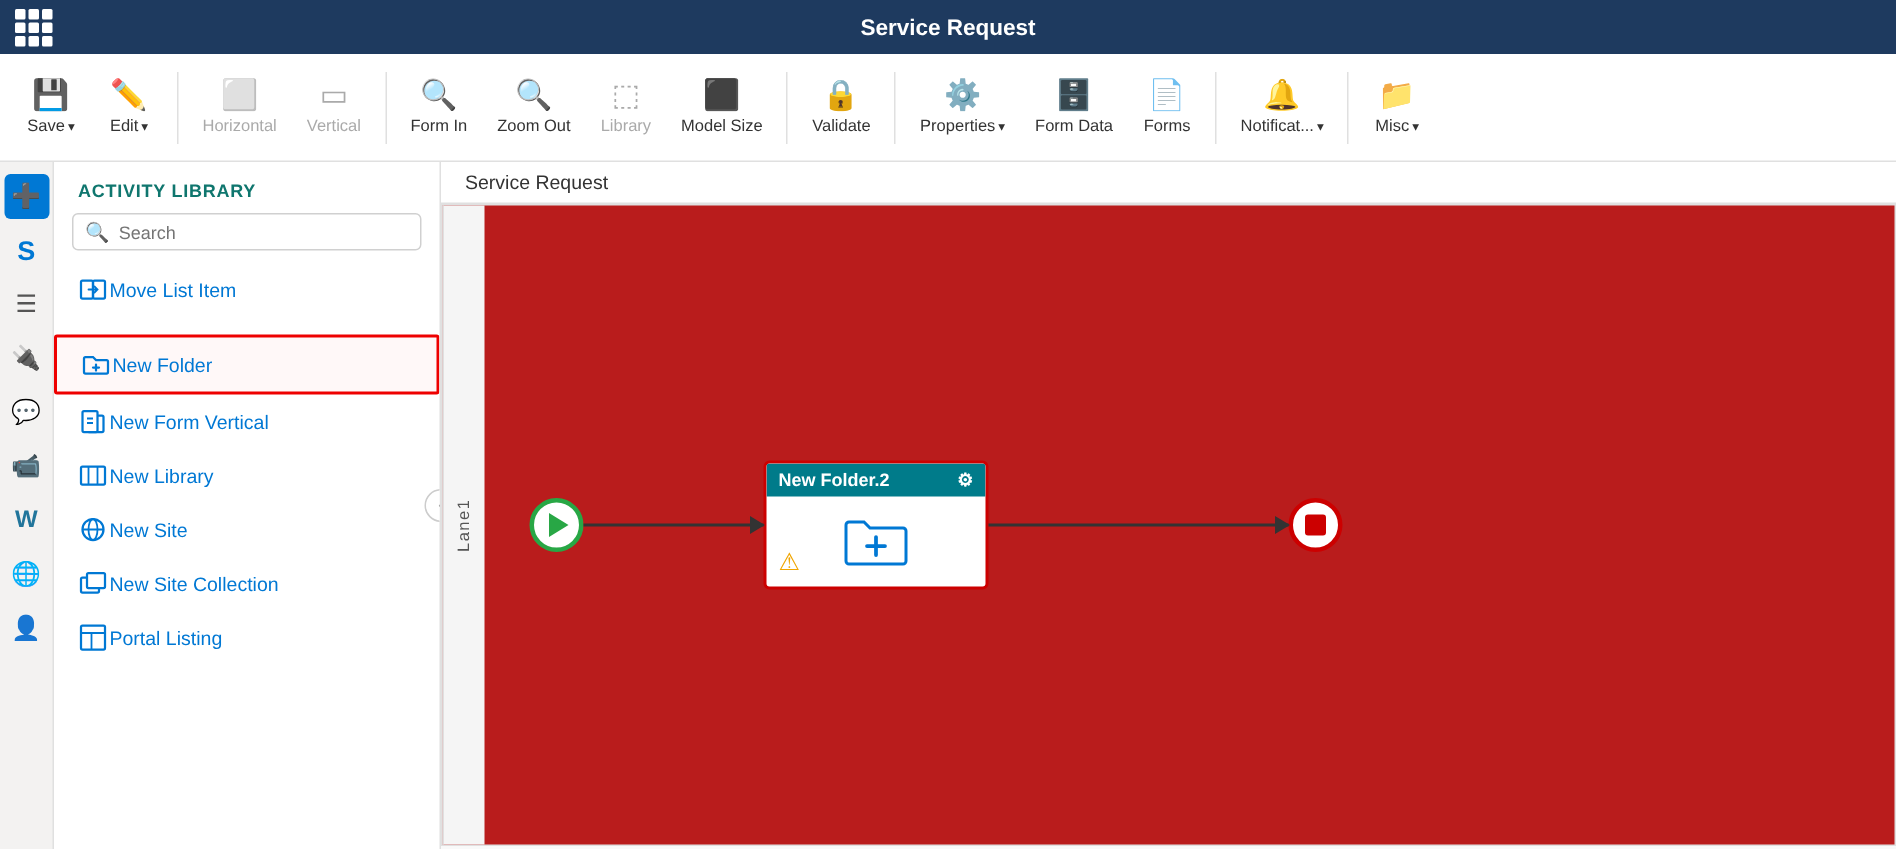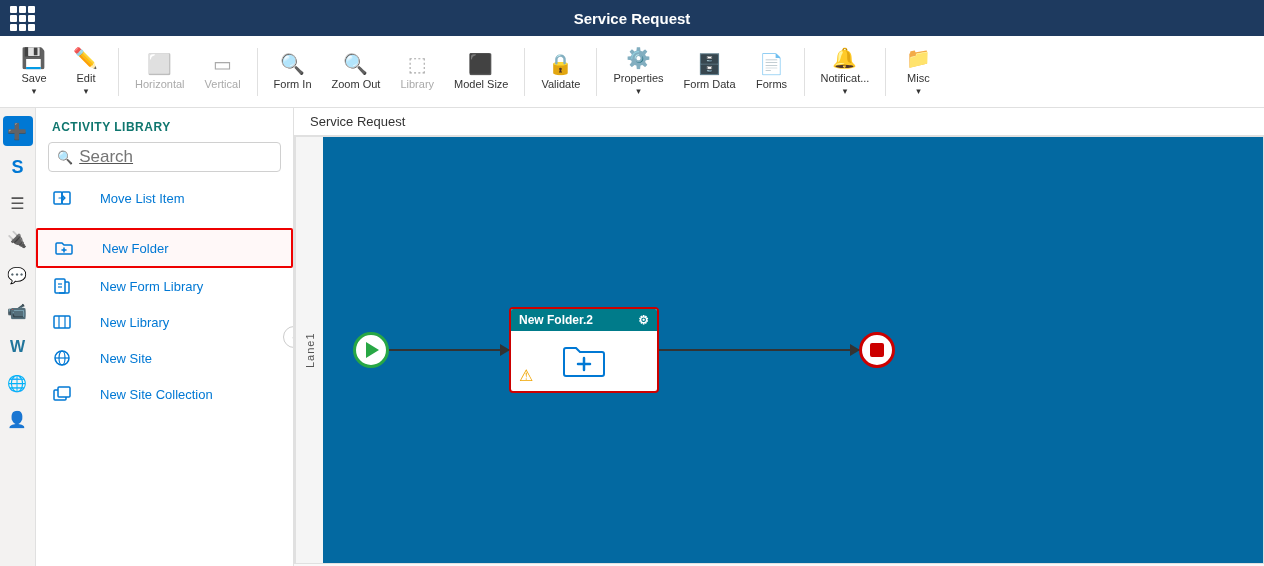--- a/index.html
+++ b/index.html
@@ -52,21 +52,21 @@
       justify-content: center;
       padding: 4px 8px;
       cursor: pointer;
       border-radius: 4px;
       min-width: 48px;
       gap: 4px;
       border: none;
       background: transparent;
     }
     .toolbar-btn .icon { font-size: 20px; color: #444; line-height: 1; }
-    .toolbar-btn .label { font-size: 11px; color: #333; white-space: nowrap; display: flex; align-items: center; gap: 2px; flex-direction: column; }
+    .toolbar-btn .label { font-size: 11px; color: #333; white-space: nowrap; display: flex; align-items: center; gap: 2px; }
     .toolbar-btn.disabled .icon, .toolbar-btn.disabled .label { color: #aaa; }
     .toolbar-btn.active .icon { color: #0078d4; }
     .toolbar-divider { width: 1px; height: 48px; background: #e0e0e0; margin: 0 4px; }
     .chevron { font-size: 9px; }
 
     
     .main-layout {
       display: flex;
       height: calc(566px - 36px - 72px);
     }
@@ -117,37 +117,36 @@
       border: 1px solid #d0d0d0;
       border-radius: 4px;
       display: flex;
       align-items: center;
       padding: 4px 8px;
       gap: 6px;
     }
     .search-box input {
       border: none;
       outline: none;
-      font-size: 17px;
+      font-size: 12px;
       color: #555;
       width: 100%;
       background: transparent;
-      text-decoration: underline;
     }
     .search-icon { color: #888; font-size: 13px; }
 
     .library-items {
       overflow-y: auto;
       flex: 1;
     }
     .library-item {
       display: flex;
       align-items: center;
       padding: 8px 16px;
-      gap: 28px;
+      gap: 1px;
       cursor: pointer;
       font-size: 13px;
       color: #0078d4;
     }
     .library-item.selected {
       border: 2px solid #e00;
       border-radius: 2px;
       background: #fff8f8;
       margin-top: 12px;
     }
@@ -193,21 +192,21 @@
       background: #fff;
       border-bottom: 1px solid #e0e0e0;
       padding: 6px 16px;
       font-size: 13px;
       color: #333;
     }
     .canvas-lane {
       position: relative;
       width: 100%;
       height: calc(100% - 30px);
-      background: #0369a1;
+      background: #b91c1c;
       border: 1px solid #e0e0e0;
       margin: 0;
     }
     .lane-label {
       position: absolute;
       left: 0;
       top: 0;
       bottom: 0;
       width: 28px;
       background: #f5f5f5;
@@ -488,21 +487,21 @@
 
       <div class="library-item">
         <div class="item-icon">
           <svg width="20" height="20" viewBox="0 0 20 20" fill="none">
             <rect x="3" y="3" width="10" height="14" rx="1" stroke="#0078d4" stroke-width="1.5" fill="none"></rect>
             <path d="M13 6h3a1 1 0 011 1v9a1 1 0 01-1 1H7" stroke="#0078d4" stroke-width="1.5" fill="none"></path>
             <line x1="6" y1="8" x2="10" y2="8" stroke="#0078d4" stroke-width="1.2"></line>
             <line x1="6" y1="11" x2="10" y2="11" stroke="#0078d4" stroke-width="1.2"></line>
           </svg>
         </div>
-        <span>New Form Library</span>
+        <span>New Form Vertical</span>
       </div>
 
       <div class="library-item">
         <div class="item-icon">
           <svg width="20" height="20" viewBox="0 0 20 20" fill="none">
             <rect x="2" y="4" width="16" height="12" rx="1" stroke="#0078d4" stroke-width="1.5" fill="none"></rect>
             <line x1="7" y1="4" x2="7" y2="16" stroke="#0078d4" stroke-width="1.2"></line>
             <line x1="13" y1="4" x2="13" y2="16" stroke="#0078d4" stroke-width="1.2"></line>
           </svg>
         </div>
@@ -523,20 +522,30 @@
       <div class="library-item">
         <div class="item-icon">
           <svg width="20" height="20" viewBox="0 0 20 20" fill="none">
             <rect x="2" y="6" width="12" height="10" rx="1" stroke="#0078d4" stroke-width="1.5" fill="none"></rect>
             <rect x="6" y="3" width="12" height="10" rx="1" stroke="#0078d4" stroke-width="1.5" fill="#fff"></rect>
           </svg>
         </div>
         <span>New Site Collection</span>
       </div>
 
+      <div class="library-item">
+        <div class="item-icon">
+          <svg width="20" height="20" viewBox="0 0 20 20" fill="none">
+            <rect x="2" y="2" width="16" height="16" rx="1" stroke="#0078d4" stroke-width="1.5" fill="none"></rect>
+            <line x1="2" y1="7" x2="18" y2="7" stroke="#0078d4" stroke-width="1.2"></line>
+            <line x1="9" y1="7" x2="9" y2="18" stroke="#0078d4" stroke-width="1.2"></line>
+          </svg>
+        </div>
+        <span>Portal Listing</span>
+      </div>
 
     </div>
 
     <div class="collapse-toggle">‹</div>
   </div>
 
   <div class="canvas-area">
     <div class="canvas-header">Service Request</div>
     <div class="canvas-lane">
       <div class="lane-label">Lane1</div>

